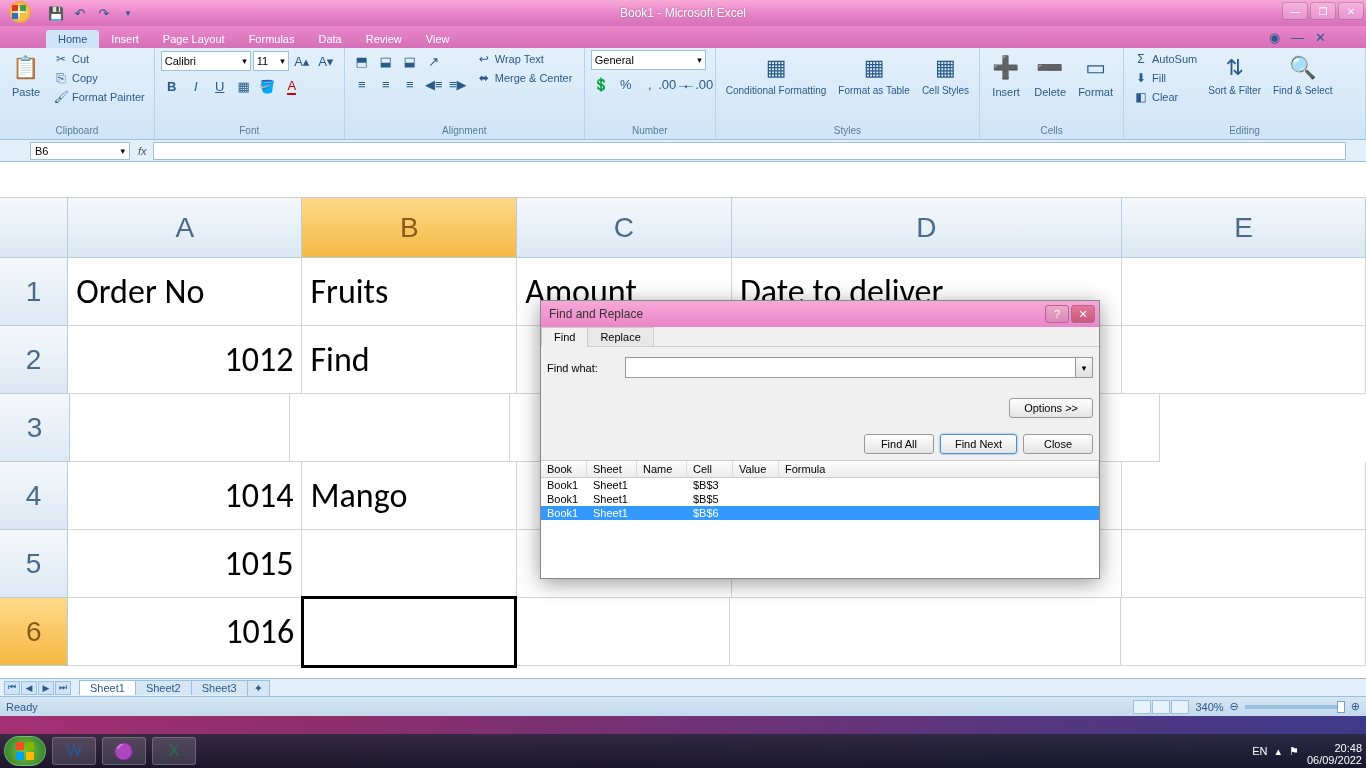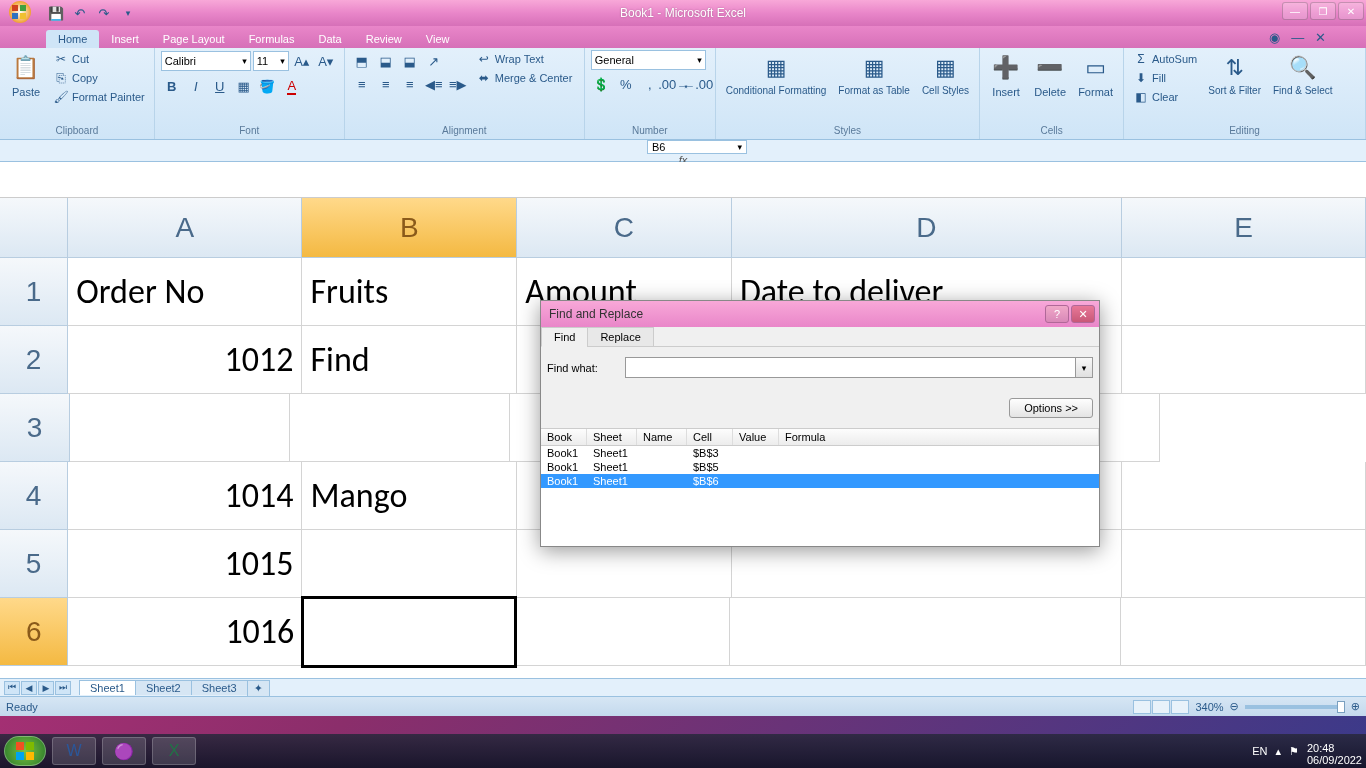--- a/index.html
+++ b/index.html
@@ -29,21 +29,21 @@
 .big-btn { display: flex; flex-direction: column; align-items: center; justify-content: center; padding: 2px 4px; font-size: 11px; color: #2a5a8a; gap: 2px; text-align: center; min-width: 40px; }
 .big-btn .icon-box { width: 32px; height: 32px; display: flex; align-items: center; justify-content: center; font-size: 22px; }
 .small-btn { display: flex; align-items: center; gap: 3px; font-size: 11px; color: #2a5a8a; padding: 1px 3px; }
 .small-btn .s-icon { width: 16px; height: 16px; display: inline-flex; align-items: center; justify-content: center; font-size: 12px; }
 .vstack { display: flex; flex-direction: column; gap: 1px; }
 .hstack { display: flex; gap: 2px; align-items: center; }
 .combo { border: 1px solid #9ac1e0; background: #fff; font-size: 11px; padding: 1px 3px; height: 20px; display: flex; align-items: center; justify-content: space-between; gap: 4px; }
 .ribbon-btn-sq { width: 22px; height: 22px; border: 1px solid transparent; display: inline-flex; align-items: center; justify-content: center; font-size: 13px; color: #2a5a8a; }
 
 
-.formula-row { height: 22px; background: #e3f0fb; border-bottom: 1px solid #9ac1e0; display: flex; align-items: center; flex-direction: column; }
+.formula-row { height: 22px; background: #e3f0fb; border-bottom: 1px solid #9ac1e0; display: flex; align-items: center; }
 .name-box { width: 100px; border: 1px solid #9ac1e0; background: #fff; height: 18px; margin: 0 2px 0 30px; font-size: 11px; padding: 0 4px; display: flex; align-items: center; justify-content: space-between; }
 .fx-label { font-style: italic; font-size: 11px; color: #555; margin: 0 6px; }
 .formula-input { flex: 1; border: 1px solid #9ac1e0; background: #fff; height: 18px; margin-right: 20px; }
 
 
 .formula-extra { height: 36px; background: #fff; border-bottom: 1px solid #ccc; position: relative; }
 
 
 .grid-area { position: relative; background: #fff; height: 480px; overflow: hidden; }
 .col-headers { display: flex; height: 60px; }
@@ -71,21 +71,21 @@
 .zoom-thumb { position: absolute; right: 0; top: -4px; width: 8px; height: 12px; background: #fff; border: 1px solid #7aa0c0; }
 .view-btns { display: flex; gap: 1px; }
 .view-btn { width: 18px; height: 14px; border: 1px solid #9ac1e0; background: #e8f2fa; }
 
 
 .taskbar { position: absolute; bottom: 0; left: 0; right: 0; height: 34px; background: linear-gradient(to bottom, rgba(40,40,60,0.85), rgba(20,20,40,0.95)); display: flex; align-items: center; padding: 0 4px; justify-content: space-between; }
 .tb-left { display: flex; align-items: center; gap: 6px; }
 .start-btn { width: 42px; height: 30px; border-radius: 15px; background: radial-gradient(circle, #7ac142, #2a7a2a); border: 1px solid rgba(255,255,255,0.3); display: flex; align-items: center; justify-content: center; }
 .tb-app { width: 44px; height: 28px; background: rgba(255,255,255,0.15); border: 1px solid rgba(255,255,255,0.2); border-radius: 3px; display: flex; align-items: center; justify-content: center; font-size: 16px; }
 .tb-right { display: flex; align-items: center; gap: 8px; color: #fff; font-size: 11px; }
-.tb-time { text-align: left; line-height: 1.1; margin-top: 6px; }
+.tb-time { text-align: right; line-height: 1.1; margin-top: 6px; }
 
 
 .dialog { position: absolute; left: 540px; top: 300px; width: 560px; background: #f0f0f0; border: 1px solid #888; box-shadow: 0 4px 20px rgba(0,0,0,0.4); }
 .dlg-title { height: 26px; background: linear-gradient(to bottom, #f8a8d8, #e986c9); display: flex; align-items: center; justify-content: space-between; padding: 0 4px 0 8px; font-size: 12px; color: #333; }
 .dlg-title-btns { display: flex; gap: 2px; }
 .dlg-title-btn { width: 24px; height: 18px; background: linear-gradient(to bottom, #f0a8c8, #d888b8); border: 1px solid #b06898; border-radius: 3px; display: flex; align-items: center; justify-content: center; font-size: 11px; color: #fff; }
 .dlg-title-btn.close { background: linear-gradient(to bottom, #e87898, #c85878); }
 .dlg-body { padding: 0; }
 .dlg-tabs { display: flex; border-bottom: 1px solid #ccc; }
 .dlg-tab { padding: 3px 12px; font-size: 11px; border: 1px solid #ccc; background: #e8e8e8; margin-right: -1px; margin-bottom: -1px; }
@@ -468,20 +468,25 @@
         <label>Find what:</label>
         <div class="combo-input">
           <input type="text" value="" style="">
           <div class="drop">▾</div>
         </div>
       </div>
       <div class="dlg-buttons" style="padding:0;">
         <button class="dlg-btn">Options &gt;&gt;</button>
       </div>
     </div>
+    <div class="dlg-buttons">
+      <button class="dlg-btn">Find All</button>
+      <button class="dlg-btn default">Find Next</button>
+      <button class="dlg-btn">Close</button>
+    </div>
   </div>
   <div class="dlg-results-head">
     <div style="width:46px;">Book</div>
     <div style="width:50px;">Sheet</div>
     <div style="width:50px;">Name</div>
     <div style="width:46px;">Cell</div>
     <div style="width:46px;">Value</div>
     <div style="flex:1;">Formula</div>
   </div>
   <div class="dlg-results" id="dlg-results">

